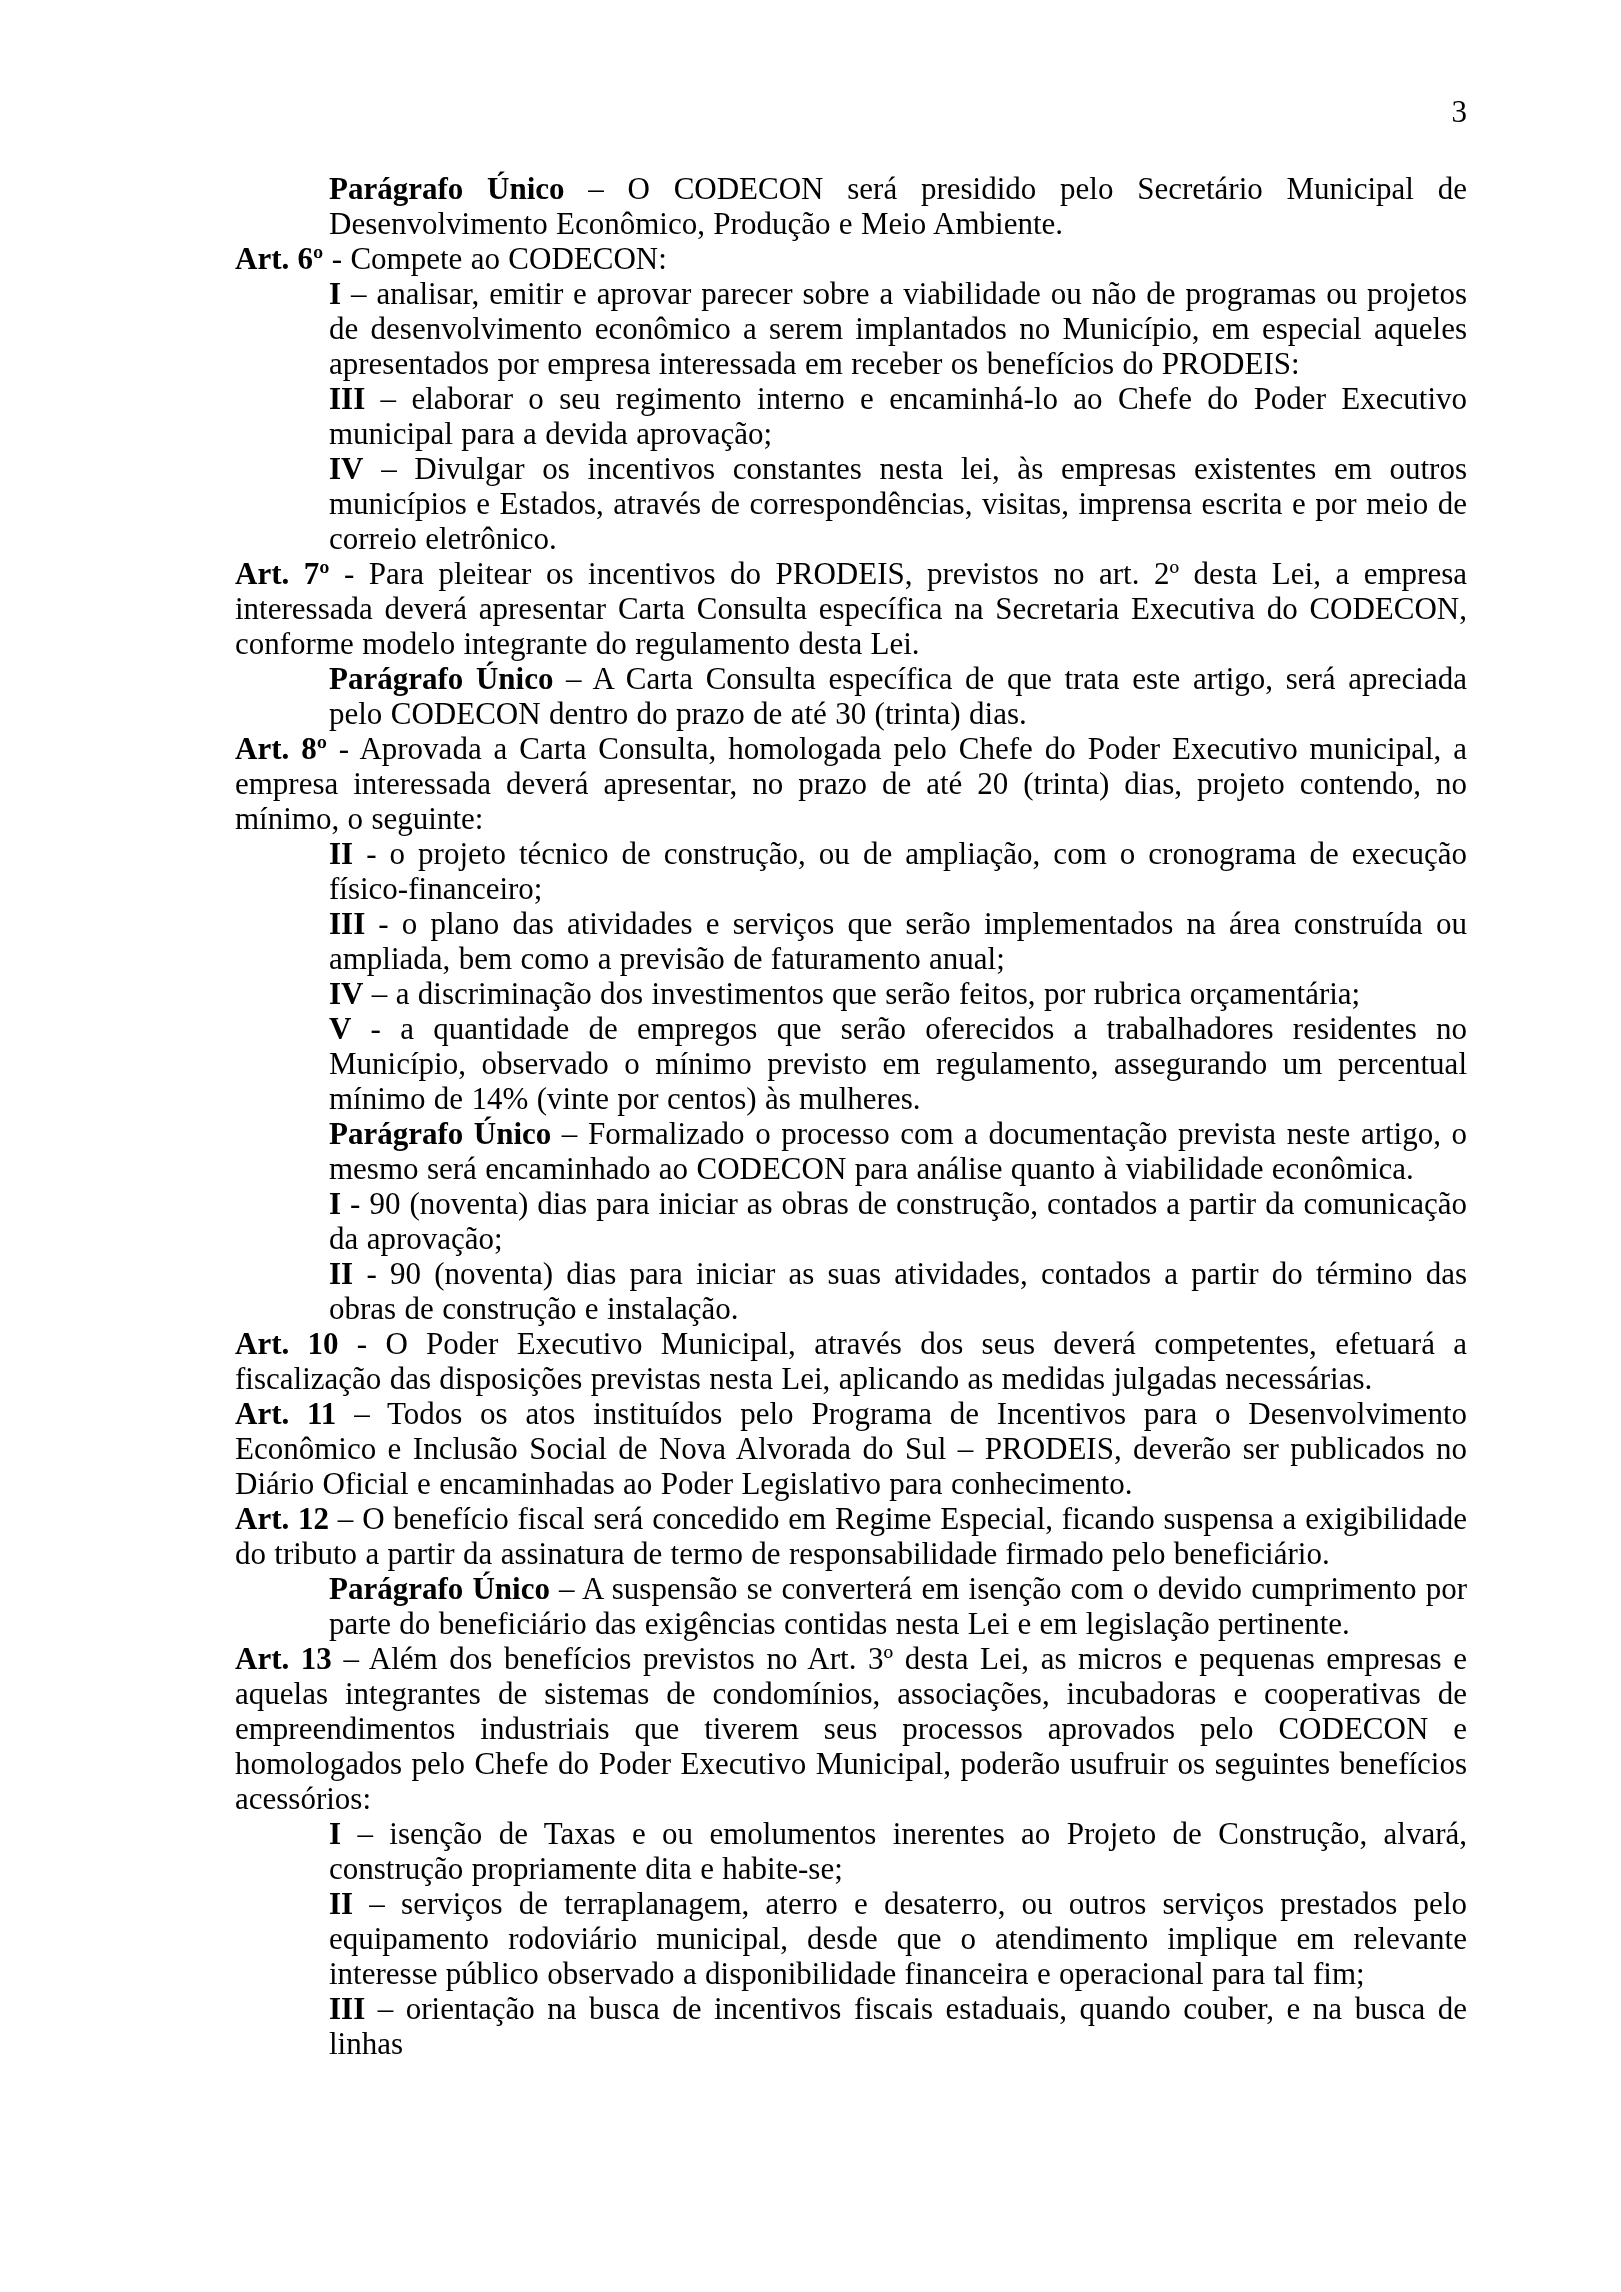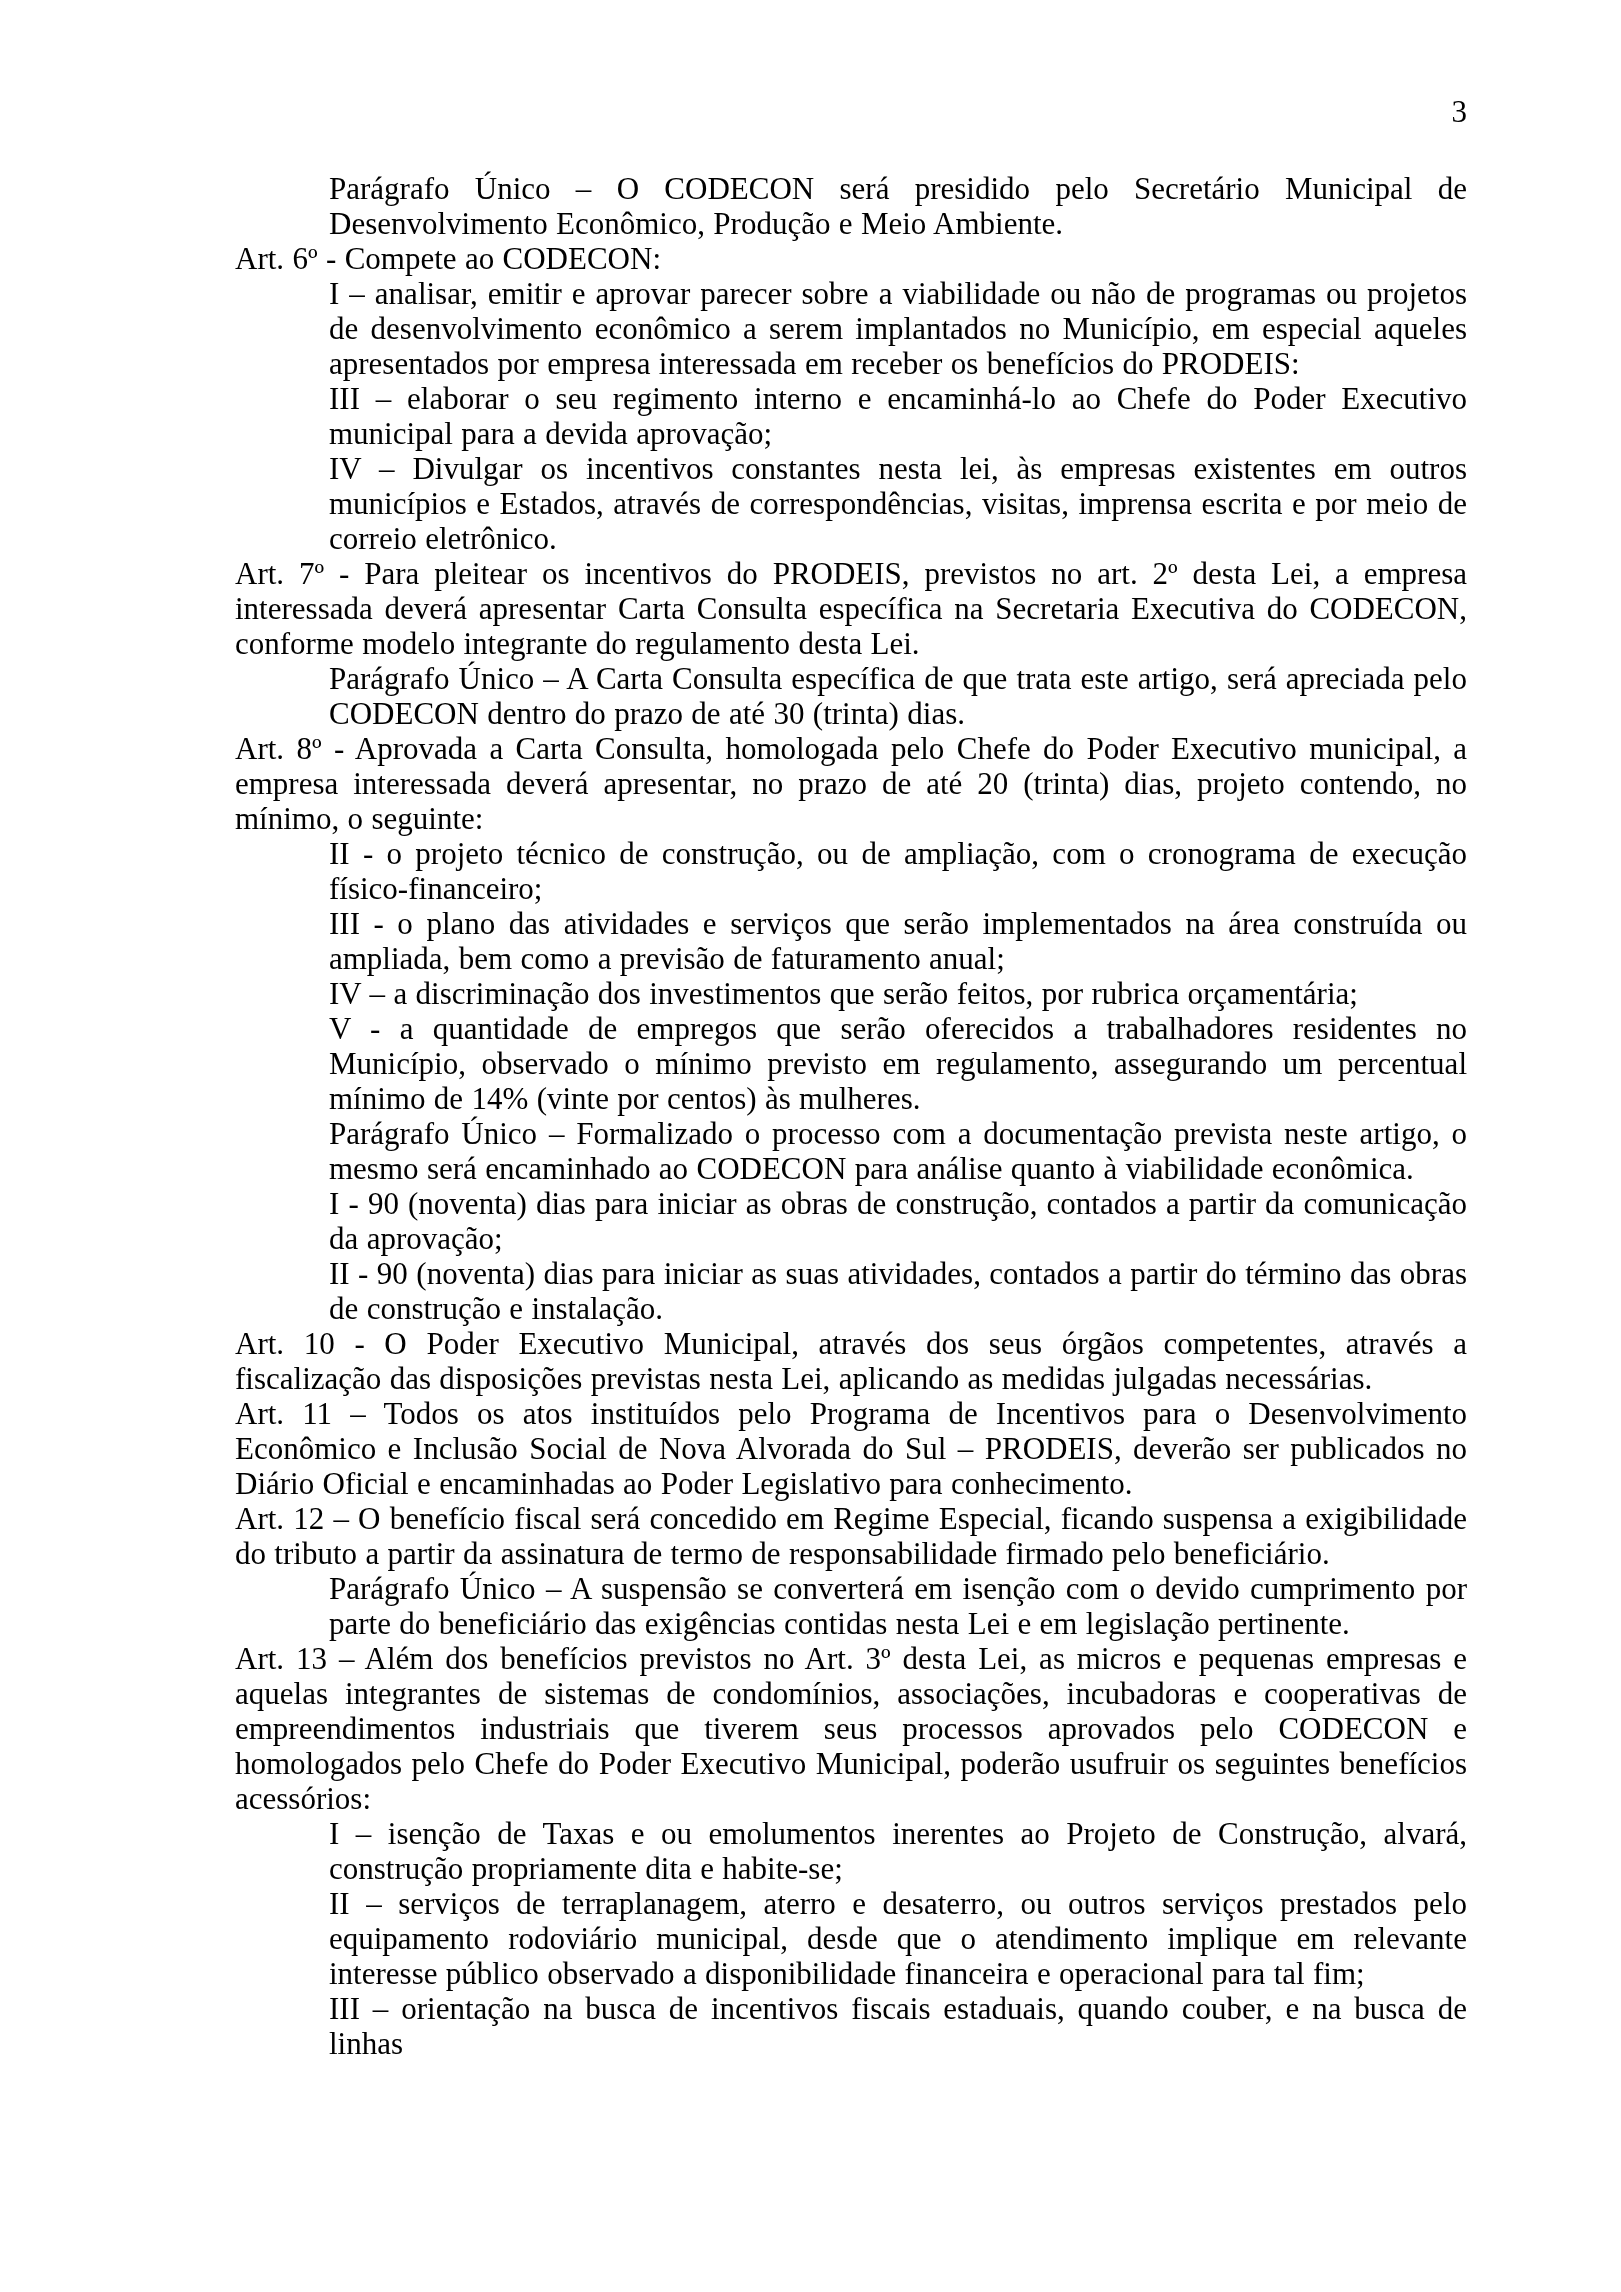--- a/index.html
+++ b/index.html
@@ -37,21 +37,21 @@
     padding: 0;
     font-size: 31px;
     line-height: 35px;
     text-align: justify;
     word-spacing: 0.02em;
   }
   p.para.indent {
     margin-left: 94px;
   }
   p.para b {
-    font-weight: normal;
+    font-weight: bold;
     margin-top: 15px;
   }
 </style>
 </head>
 <body>
 
 <div class="page" style="background: rgb(255, 255, 255); color: rgb(0, 0, 0);">
   <div class="page-number">3</div>
   <div class="body-text">
       <p class="para indent"><b>Parágrafo Único</b><span> – O CODECON será presidido pelo Secretário Municipal de Desenvolvimento Econômico, Produção e Meio Ambiente.</span></p>
@@ -62,21 +62,21 @@
       <p class="para"><b>Art. 7º</b><span> - Para pleitear os incentivos do PRODEIS, previstos no art. 2º desta Lei, a empresa interessada deverá apresentar Carta Consulta específica na Secretaria Executiva do CODECON, conforme modelo integrante do regulamento desta Lei.</span></p>
       <p class="para indent"><b>Parágrafo Único</b><span> – A Carta Consulta específica de que trata este artigo, será apreciada pelo CODECON dentro do prazo de até 30 (trinta) dias.</span></p>
       <p class="para"><b>Art. 8º</b><span> - Aprovada a Carta Consulta, homologada pelo Chefe do Poder Executivo municipal, a empresa interessada deverá apresentar, no prazo de até 20 (trinta) dias, projeto contendo, no mínimo, o seguinte:</span></p>
       <p class="para indent"><b>II</b><span> - o projeto técnico de construção, ou de ampliação, com o cronograma de execução físico-financeiro;</span></p>
       <p class="para indent"><b>III</b><span> - o plano das atividades e serviços que serão implementados na área construída ou ampliada, bem como a previsão de faturamento anual;</span></p>
       <p class="para indent"><b>IV</b><span> – a discriminação dos investimentos que serão feitos, por rubrica orçamentária;</span></p>
       <p class="para indent"><b>V</b><span> - a quantidade de empregos que serão oferecidos a trabalhadores residentes no Município, observado o mínimo previsto em regulamento, assegurando um percentual mínimo de 14% (vinte por centos) às mulheres.</span></p>
       <p class="para indent"><b>Parágrafo Único</b><span> – Formalizado o processo com a documentação prevista neste artigo, o mesmo será encaminhado ao CODECON para análise quanto à viabilidade econômica.</span></p>
       <p class="para indent"><b>I</b><span> - 90 (noventa) dias para iniciar as obras de construção, contados a partir da comunicação da aprovação;</span></p>
       <p class="para indent"><b>II</b><span> - 90 (noventa) dias para iniciar as suas atividades, contados a partir do término das obras de construção e instalação.</span></p>
-      <p class="para"><b>Art. 10</b><span> - O Poder Executivo Municipal, através dos seus órgãos competentes, através a fiscalização das disposições previstas nesta Lei, aplicando as medidas julgadas necessárias.</span></p>
+      <p class="para"><b>Art. 10</b><span> - O Poder Executivo Municipal, através dos seus deverá competentes, efetuará a fiscalização das disposições previstas nesta Lei, aplicando as medidas julgadas necessárias.</span></p>
       <p class="para"><b>Art. 11</b><span> – Todos os atos instituídos pelo Programa de Incentivos para o Desenvolvimento Econômico e Inclusão Social de Nova Alvorada do Sul – PRODEIS, deverão ser publicados no Diário Oficial e encaminhadas ao Poder Legislativo para conhecimento.</span></p>
       <p class="para"><b>Art. 12</b><span> – O benefício fiscal será concedido em Regime Especial, ficando suspensa a exigibilidade do tributo a partir da assinatura de termo de responsabilidade firmado pelo beneficiário.</span></p>
       <p class="para indent"><b>Parágrafo Único</b><span> – A suspensão se converterá em isenção com o devido cumprimento por parte do beneficiário das exigências contidas nesta Lei e em legislação pertinente.</span></p>
       <p class="para"><b>Art. 13</b><span> – Além dos benefícios previstos no Art. 3º desta Lei, as micros e pequenas empresas e aquelas integrantes de sistemas de condomínios, associações, incubadoras e cooperativas de empreendimentos industriais que tiverem seus processos aprovados pelo CODECON e homologados pelo Chefe do Poder Executivo Municipal, poderão usufruir os seguintes benefícios acessórios:</span></p>
       <p class="para indent"><b>I</b><span> – isenção de Taxas e ou emolumentos inerentes ao Projeto de Construção, alvará, construção propriamente dita e habite-se;</span></p>
       <p class="para indent"><b>II</b><span> – serviços de terraplanagem, aterro e desaterro, ou outros serviços prestados pelo equipamento rodoviário municipal, desde que o atendimento implique em relevante interesse público observado a disponibilidade financeira e operacional para tal fim;</span></p>
       <p class="para indent"><b>III</b><span> – orientação na busca de incentivos fiscais estaduais, quando couber, e na busca de linhas</span></p>
     </div>
 </div>
 

